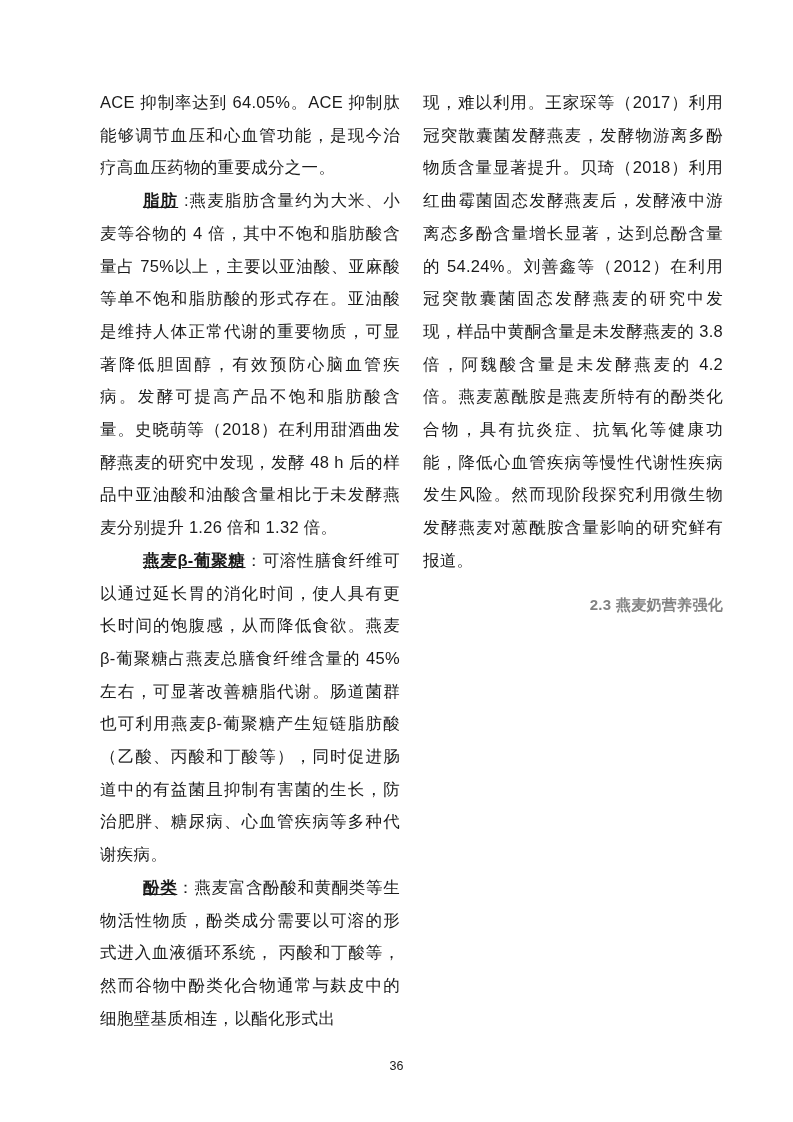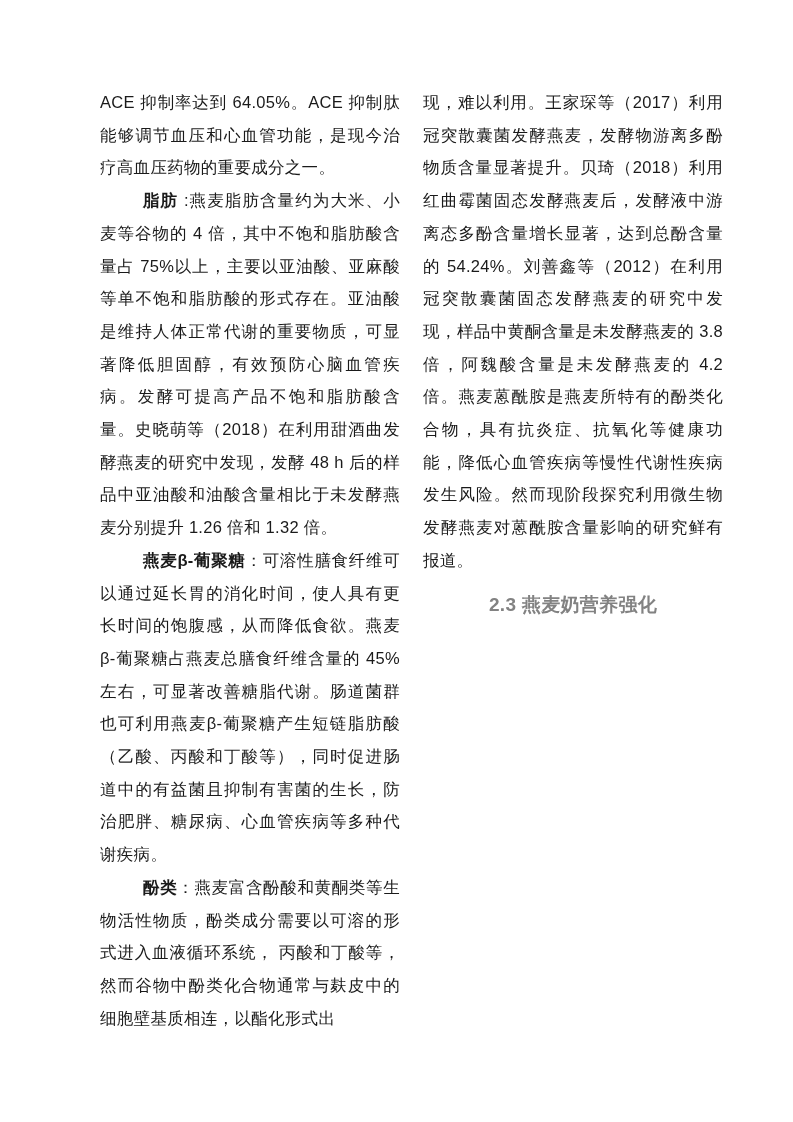--- a/index.html
+++ b/index.html
@@ -35,27 +35,27 @@
     letter-spacing: 0.3px;
   }
   p.para {
     margin: 0;
     padding: 0;
   }
   p.para.indent {
     text-indent: 43px;
   }
   .run { font-weight: normal; }
-  .run.bold { font-weight: bold; }
+  .run.bold { font-weight: bold; text-decoration: underline; }
   .section-heading {
     margin-top: 16px;
     font-weight: bold;
-    font-size: 19px;
+    font-size: 15px;
     line-height: 24px;
-    text-align: center;
+    text-align: right;
     text-indent: 0;
   }
   .footer {
     position: absolute;
     top: 1056px;
     left: 0;
     width: 793px;
     text-align: center;
   }
   .page-number {
@@ -76,13 +76,16 @@
           <p class="para indent"><span class="run bold">酚类</span><span class="run">：燕麦富含酚酸和黄酮类等生物活性物质，酚类成分需要以可溶的形式进入血液循环系统， 丙酸和丁酸等，然而谷物中酚类化合物通常与麸皮中的细胞壁基质相连，以酯化形式出</span></p>
         </div>
     </div>
     <div class="column" style="color: rgb(26, 26, 26);">
       <div>
           <p class="para"><span class="run">现，难以利用。王家琛等（2017）利用冠突散囊菌发酵燕麦，发酵物游离多酚物质含量显著提升。贝琦（2018）利用红曲霉菌固态发酵燕麦后，发酵液中游离态多酚含量增长显著，达到总酚含量的 54.24%。刘善鑫等（2012）在利用冠突散囊菌固态发酵燕麦的研究中发现，样品中黄酮含量是未发酵燕麦的 3.8 倍，阿魏酸含量是未发酵燕麦的 4.2 倍。燕麦蒽酰胺是燕麦所特有的酚类化合物，具有抗炎症、抗氧化等健康功能，降低心血管疾病等慢性代谢性疾病发生风险。然而现阶段探究利用微生物发酵燕麦对蒽酰胺含量影响的研究鲜有报道。</span></p>
         </div>
       <div class="section-heading" style="color: rgb(130, 130, 130);">2.3 燕麦奶营养强化</div>
     </div>
   </div>
+  <div class="footer">
+    <span class="page-number">36</span>
+  </div>
 </div>
 
 </body></html>

